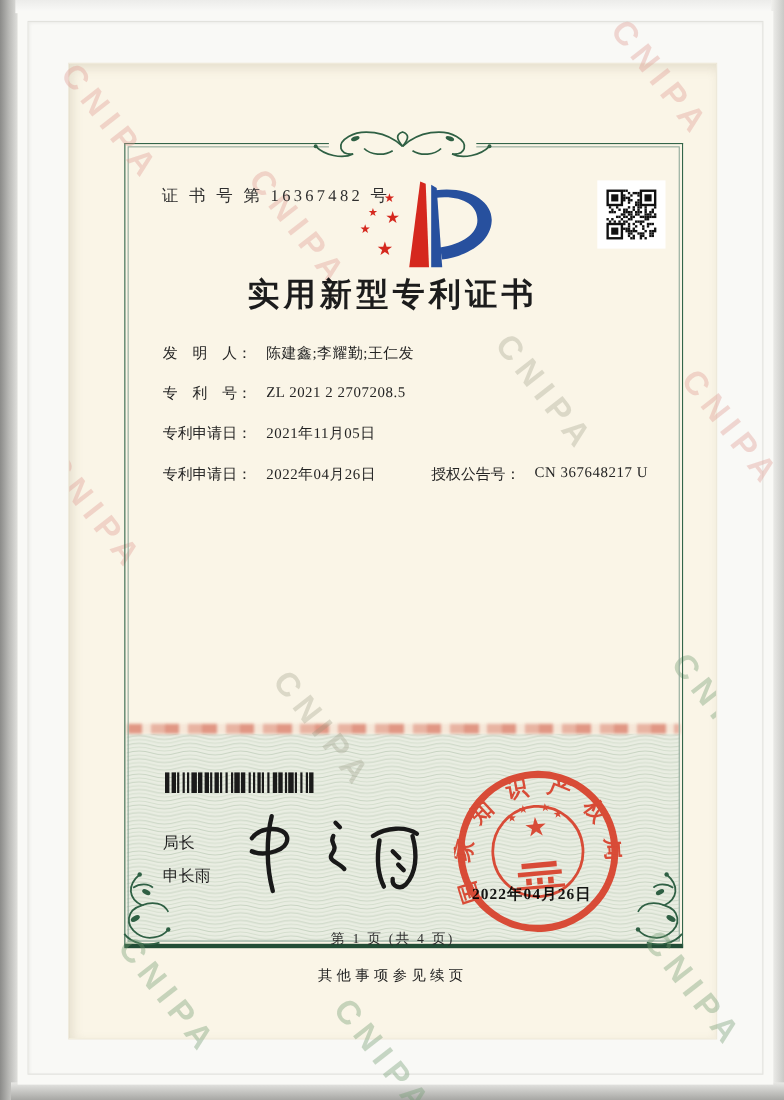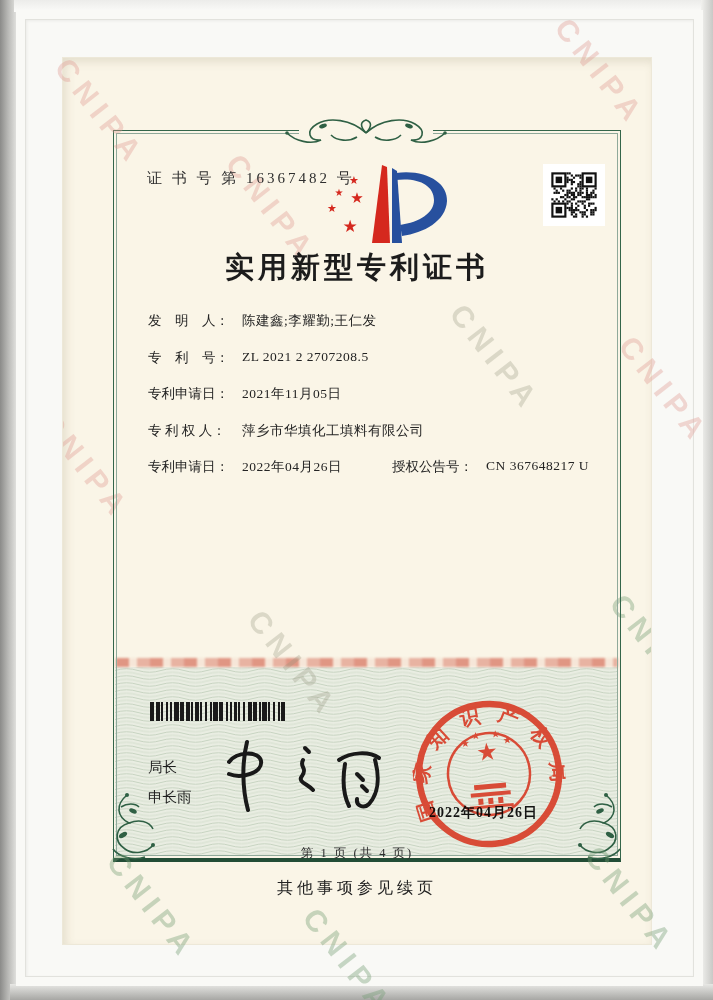--- a/index.html
+++ b/index.html
@@ -56,21 +56,21 @@
   .barcode{position:absolute;left:87px;top:644px;width:164px;height:19px;z-index:2;display:flex;align-items:stretch;overflow:hidden;}
   .barcode i{display:block;height:100%;}
   .signer{position:absolute;left:85px;top:694px;z-index:2;font-family:"Liberation Sans","DejaVu Sans",sans-serif;
     font-size:14.5px;line-height:30px;color:#1f1f1f;}
   .signature{position:absolute;left:148px;top:676px;z-index:3;}
   .seal{position:absolute;left:350px;top:640px;z-index:4;opacity:.93;transform:rotate(-5deg);}
   .seal-date{position:absolute;left:366px;top:746px;z-index:5;font-size:14px;font-weight:bold;
     letter-spacing:1px;color:#161616;mix-blend-mode:multiply;}
   .page-info{position:absolute;left:0;right:0;top:787px;text-align:center;font-size:12.5px;
     letter-spacing:2px;color:#2c2c2c;z-index:2;}
-  .foot-note{position:absolute;left:0;right:0;top:820px;text-align:center;font-size:16px;
+  .foot-note{position:absolute;left:0;right:0;top:820px;text-align:center;font-size:13px;
     letter-spacing:4px;color:#222;z-index:2;}
   .orn{position:absolute;z-index:3;pointer-events:none;}
   .orn.top{left:216px;top:55px;}
   .orn.bl{left:40px;top:733px;}
   .orn.br{left:505px;top:733px;transform:scaleX(-1);}
 </style>
 </head>
 <body>
 
 <div class="scene">
@@ -321,24 +321,20 @@
       </div>
       <div class="frow">
         <span class="flabel">专　利　号：</span>
         <span class="fvalue">ZL 2021 2 2707208.5</span>
       </div>
       <div class="frow">
         <span class="flabel">专利申请日：</span>
         <span class="fvalue">2021年11月05日</span>
       </div>
       <div class="frow">
-        <span class="flabel">专 利 权 人：</span>
-        <span class="fvalue">萍乡市华填化工填料有限公司</span>
-      </div>
-      <div class="frow">
         <span class="flabel">专利申请日：</span>
         <span class="fvalue">2022年04月26日</span>
         <span class="fcol2">
           <span class="flabel">授权公告号：</span>
           <span class="fvalue">CN 367648217 U</span>
         </span>
       </div>
     </div>
 
 

